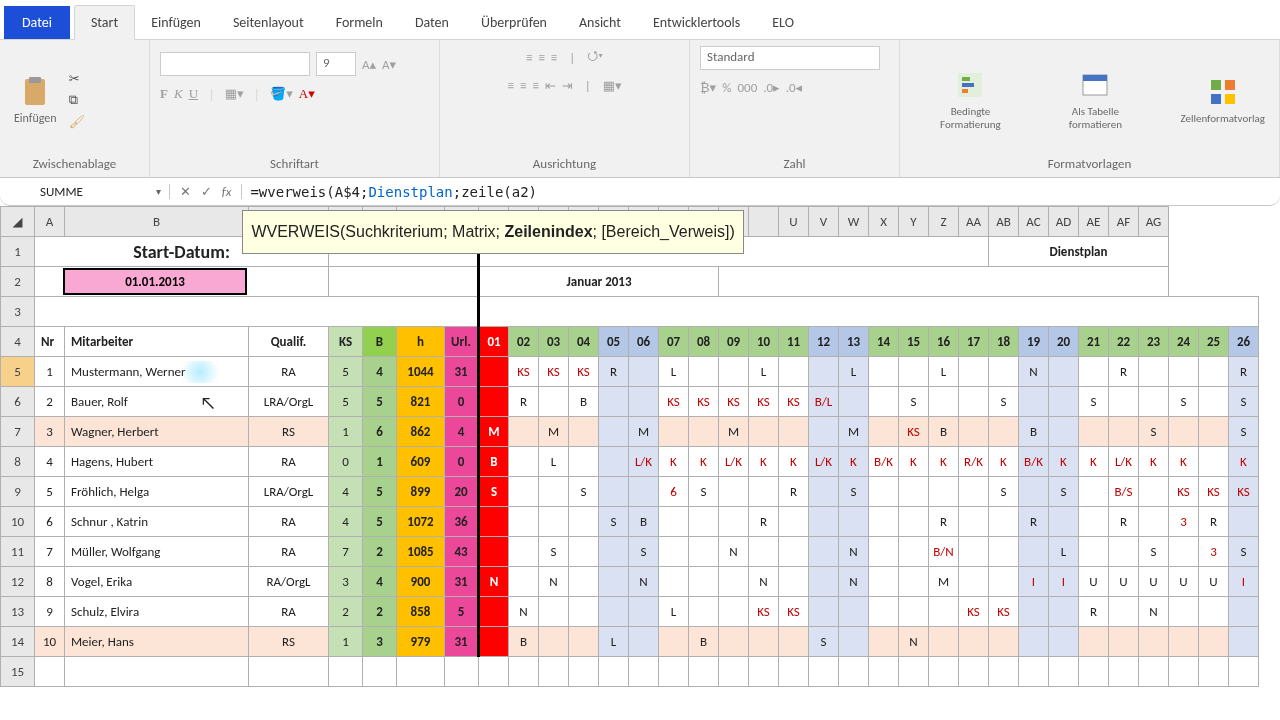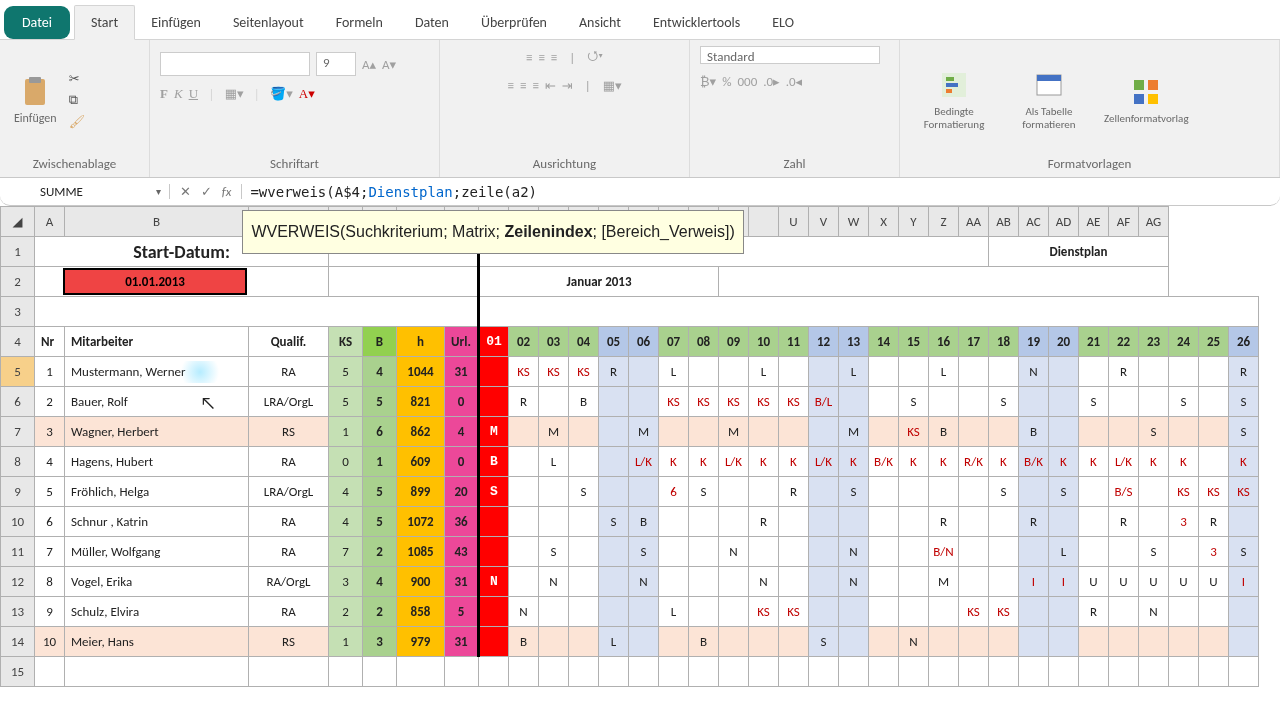--- a/index.html
+++ b/index.html
@@ -1,19 +1,19 @@
 <!DOCTYPE html>
 <html><head>
 <meta charset="utf-8">
 <style>
   * { box-sizing: border-box; }
   body { margin: 0; font-family: Calibri, Arial, sans-serif; font-size: 13px; background: #fff; color: #222; }
   
   .tabbar { display: flex; align-items: flex-end; height: 40px; background: #fff; border-bottom: 1px solid #d4d4d4; padding: 0 4px; }
-  .tab-file { background: #0f766e; color: #fff; padding: 8px 18px; font-size: 14px; margin-right: 4px; border-radius: 9px; }
+  .tab-file { background: #1d4ed8; color: #fff; padding: 8px 18px; font-size: 14px; margin-right: 4px; }
   .tab { padding: 8px 16px; font-size: 14px; color: #444; cursor: pointer; }
   .tab.active { background: #f1f1f1; border: 1px solid #d4d4d4; border-bottom: 1px solid #f1f1f1; border-radius: 2px 2px 0 0; margin-bottom: -1px; }
   
   .ribbon { background: #f1f1f1; border-bottom: 1px solid #c8c8c8; display: flex; height: 138px; }
   .group { border-right: 1px solid #dcdcdc; padding: 6px 10px 2px 10px; display: flex; flex-direction: column; justify-content: space-between; }
   .group-label { text-align: center; font-size: 13px; color: #6a6a6a; padding: 2px 0 4px 0; }
   .group-body { flex: 1; display: flex; align-items: center; gap: 8px; color: #a0a0a0; }
   .big-btn { display: flex; flex-direction: column; align-items: center; gap: 4px; font-size: 12px; color: #6a6a6a; padding: 2px 4px; }
   .big-btn .ico { width: 32px; height: 32px; }
   .small-stack { display: flex; flex-direction: column; gap: 6px; }
@@ -37,28 +37,28 @@
   .rowhdr { background: #e8e8e8; width: 34px; text-align: center; }
   .rowhdr.sel, th.sel { background: #f7d08a; }
   .col-A { width: 30px; }
   .col-B { width: 184px; }
   .col-C { width: 80px; }
   .col-KS, .col-B2, .col-h, .col-url { width: 34px; }
   .col-day { width: 30px; }
   .left { text-align: left !important; padding-left: 6px !important; }
   .bold { font-weight: bold; }
   
-  .bg-green-cell { background: #ef4444; color: #000; border: 2px solid #000 !important; font-weight: bold; }
+  .bg-green-cell { background: #f9a8d4; color: #000; border: 2px solid #000 !important; font-weight: bold; }
   .hdr-ks { background: #c5e0b4; }
   .hdr-b { background: #92d050; }
   .hdr-h { background: #ffc000; }
   .hdr-url { background: #ec4899; }
   .hdr-blue { background: #b4c7e7; }
   .hdr-green { background: #a9d18e; }
-  .day-red { background: #ff0000; color: #fff; font-weight: bold; font-family: Liberation Mono, monospace; }
+  .day-red { background: #ff0000; color: #fff; font-weight: bold; }
   .bg-beige { background: #fce4d6; }
   .bg-blue-lt { background: #d9e1f2; }
   .bg-yellow { background: #ec4899; font-weight: bold; }
   .bg-h { background: #ffc000; font-weight: bold; }
   .bg-ks-col { background: #c5e0b4; }
   .bg-b-col { background: #a9d18e; font-weight: bold; }
   .txt-red { color: #c00000; }
   .row-highlight { background: #fce4d6; }
   .cell-hl { position: relative; }
   .cell-hl::after { content: ""; position: absolute; width: 50px; height: 22px; background: radial-gradient(circle, rgba(120,220,255,0.55) 0%, rgba(120,220,255,0) 70%); left: 110px; top: 4px; }
@@ -141,34 +141,34 @@
         <span>⇥</span>
         <span style="margin:0 6px">|</span>
         <span>▦▾</span>
       </div>
     </div>
     <div class="group-label">Ausrichtung</div>
   </div>
 
   <div class="group" style="width:210px">
     <div class="group-body" style="flex-direction:column;gap:10px;align-items:flex-start">
-      <div class="sel" style="width:180px;height:18px">Standard</div>
+      <div class="sel" style="width:180px;height:24px">Standard</div>
       <div class="btn-row">
         <span>₿▾</span>
         <span>%</span>
         <span>000</span>
         <span>.0▸</span>
         <span>.0◂</span>
       </div>
     </div>
     <div class="group-label">Zahl</div>
   </div>
 
   <div class="group" style="flex:1">
-    <div class="group-body" style="gap:7px;justify-content:flex-start">
+    <div class="group-body" style="gap:37px;justify-content:flex-end">
       <div class="big-btn">
         <svg class="ico" viewBox="0 0 32 32">
             <rect x="4" y="4" width="24" height="24" fill="#e2efda"></rect>
             <rect x="8" y="8" width="8" height="4" fill="#70ad47"></rect>
             <rect x="8" y="14" width="12" height="4" fill="#4472c4"></rect>
             <rect x="8" y="20" width="6" height="4" fill="#ed7d31"></rect>
           </svg>
         <span style="font-size:11px;max-width:80px;text-align:center">Bedingte Formatierung</span>
       </div>
       <div class="big-btn">

